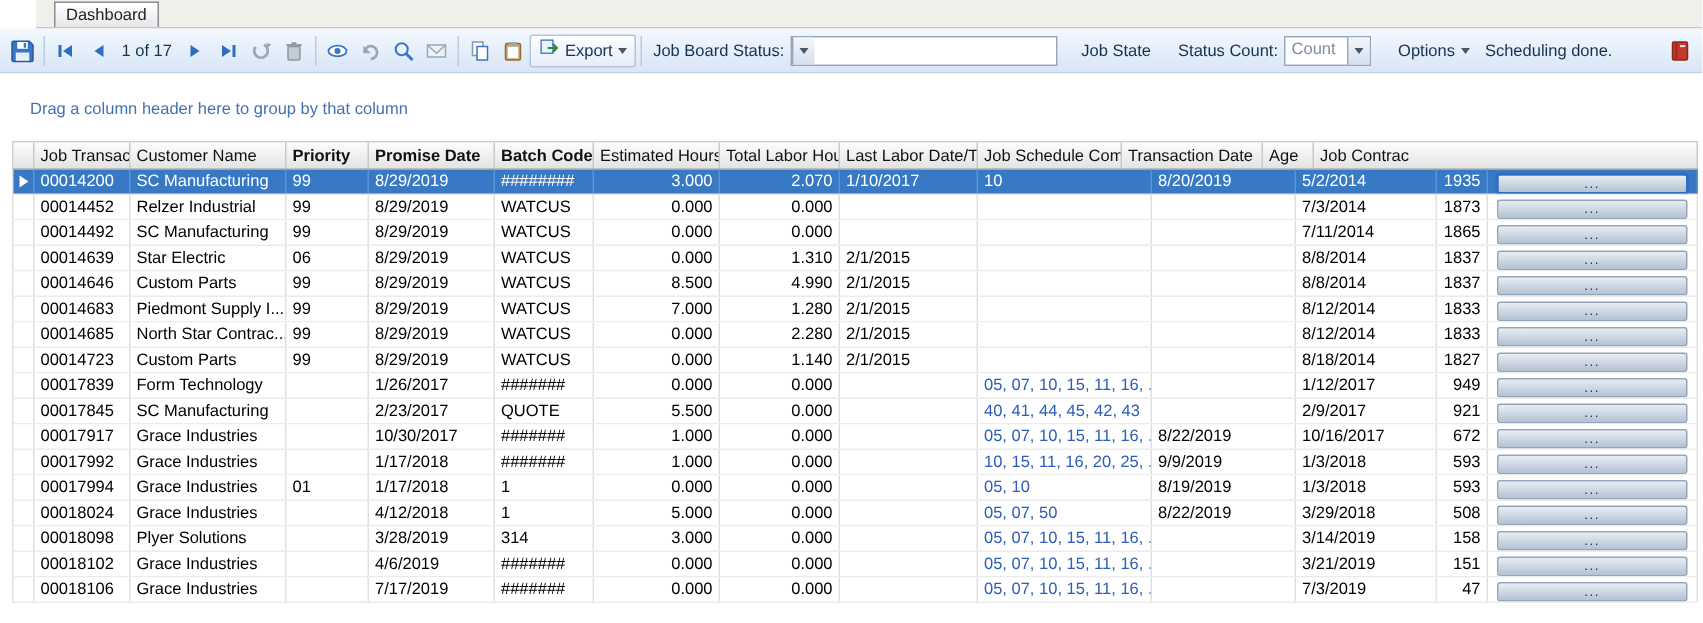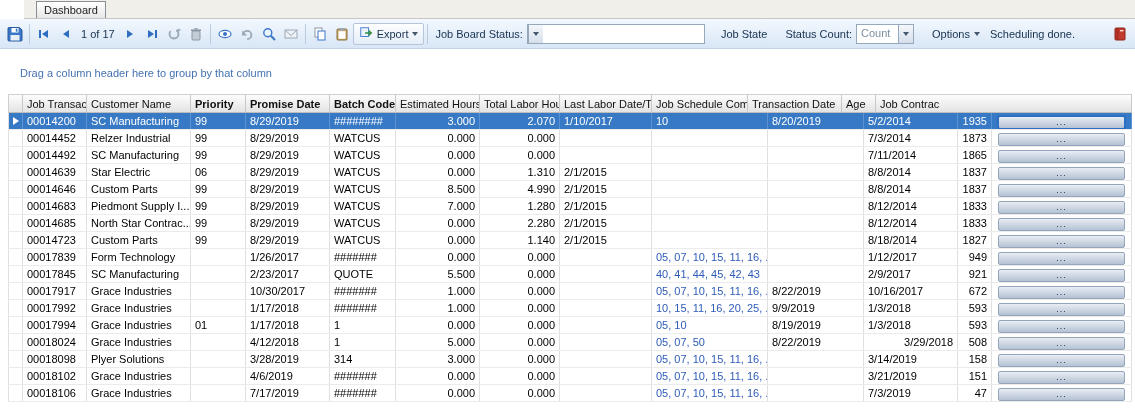--- a/index.html
+++ b/index.html
@@ -790,21 +790,21 @@
         </div>
         <div class="gcell" style="width: 92px;">
           <span></span>
         </div>
         <div class="gcell blue" style="width: 116px;">
           <span>05, 07, 50</span>
         </div>
         <div class="gcell" style="width: 96px;">
           <span>8/22/2019</span>
         </div>
-        <div class="gcell" style="width: 94px; text-align: right;">
+        <div class="gcell" style="width: 94px;">
           <span>3/29/2018</span>
         </div>
         <div class="gcell right" style="width: 34px;">
           <span>508</span>
         </div>
         <div class="gcell flex">
           <div class="folder-btn">...</div>
         </div>
       </div>
       <div class="grow">

